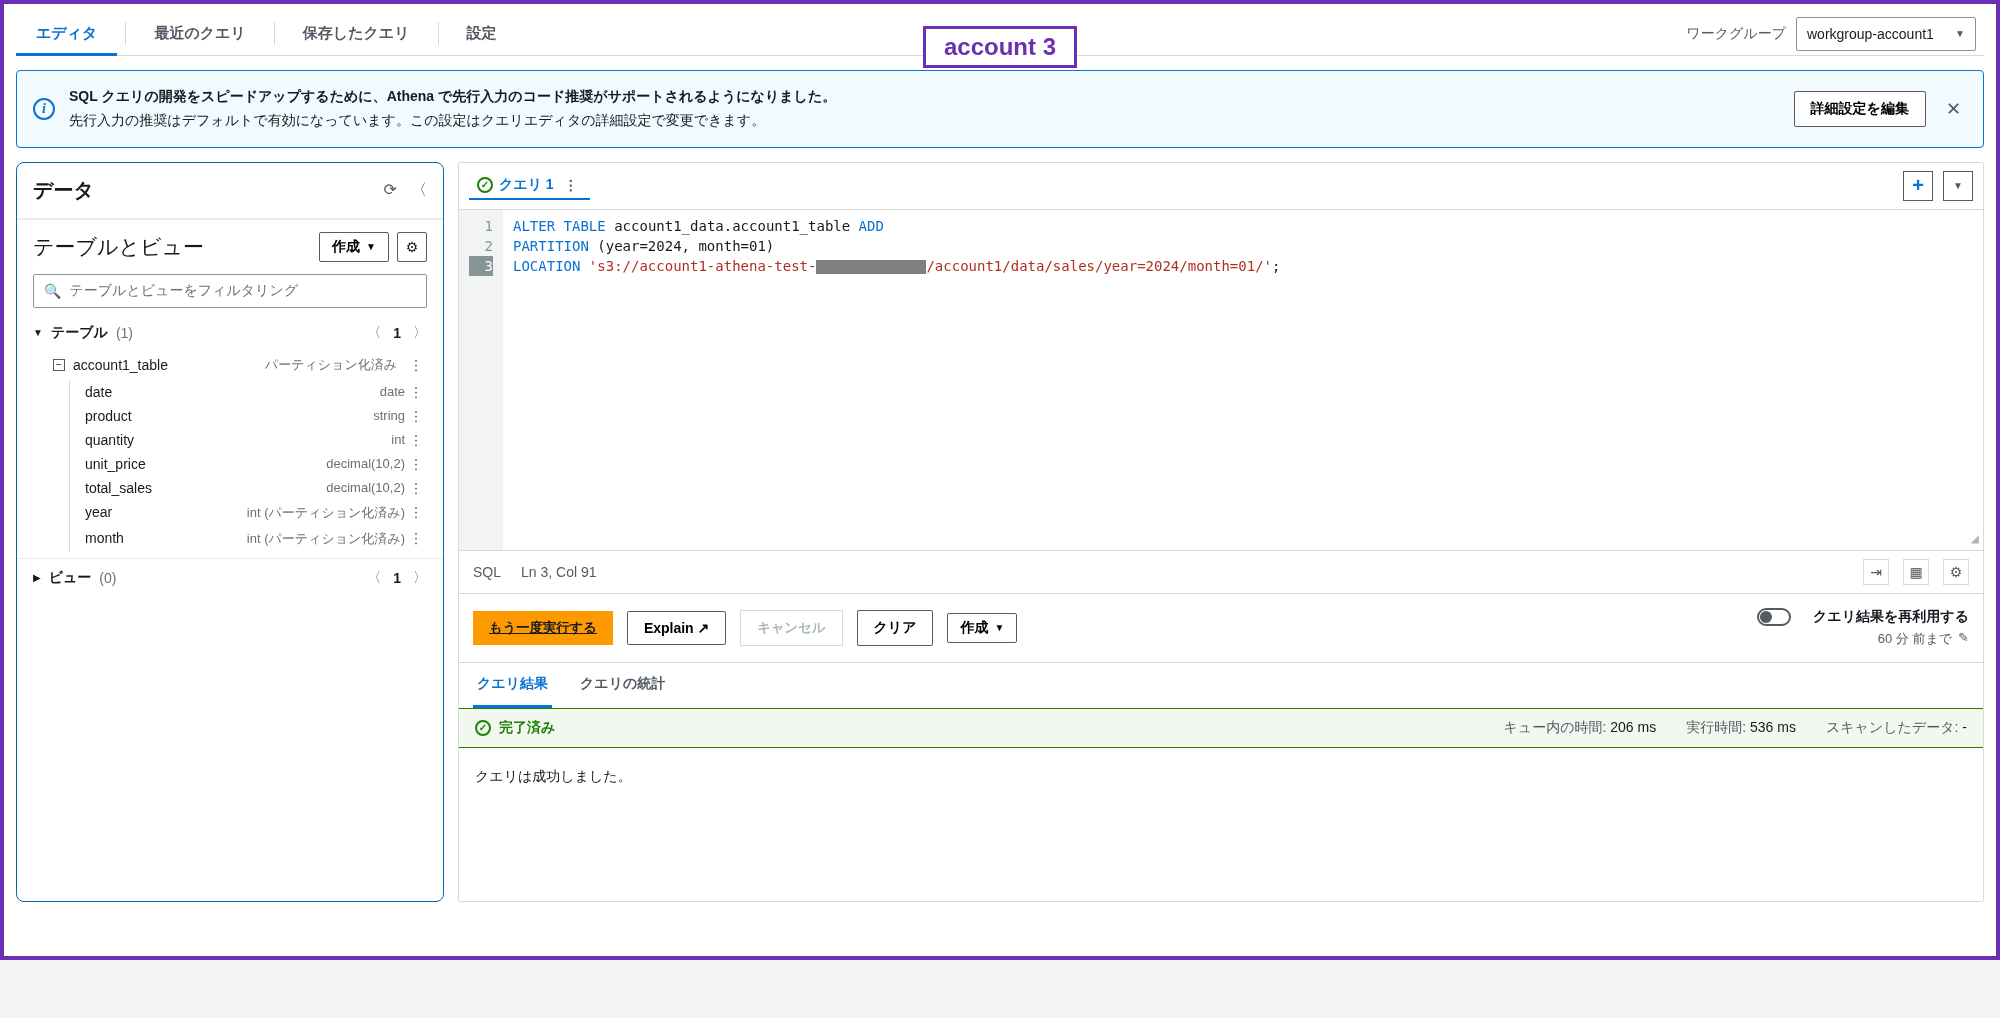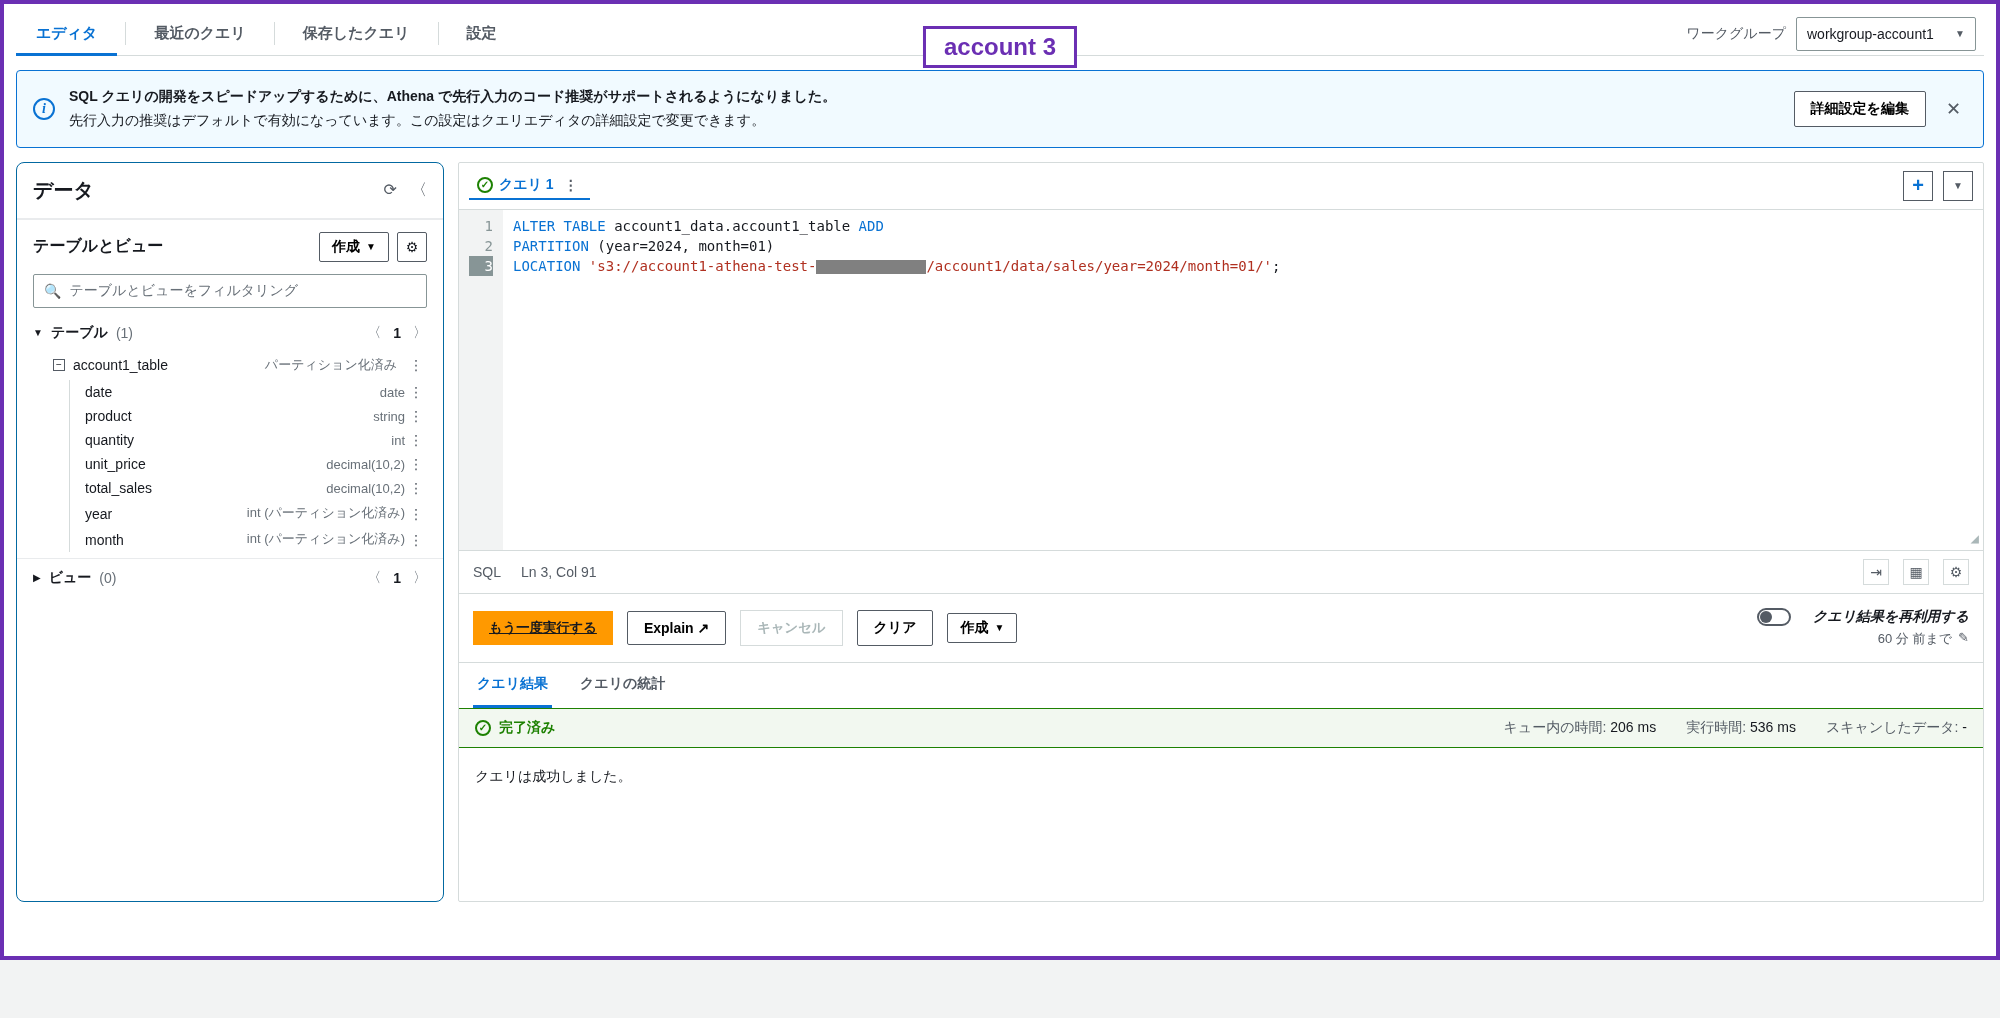--- a/index.html
+++ b/index.html
@@ -28,35 +28,35 @@
   .main { display: flex; gap: 0; height: 740px; }
   .sidebar { width: 428px; border: 1px solid #0369a1; border-radius: 8px; background: #fff; display: flex; flex-direction: column; overflow: hidden; }
   .side-header { display: flex; align-items: center; padding: 14px 16px; border-bottom: 1px solid #e9ebed; }
   .side-header h2 { font-size: 20px; font-weight: bold; }
   .header-actions { margin-left: auto; display: flex; gap: 14px; color: #545b64; }
   .icon-btn { cursor: pointer; font-size: 16px; }
   .side-body { padding: 12px 16px; }
   .field-label { font-size: 14px; color: #16191f; margin-bottom: 6px; display: block; }
   .select-full { width: 100%; }
   .section-row { display: flex; align-items: center; padding: 12px 16px; border-top: 1px solid #e9ebed; }
-  .section-row .title { font-size: 16px; font-weight: 700; }
+  .section-row .title { font-size: 21px; font-weight: 400; }
   .btn-small { border: 1px solid #545b64; border-radius: 2px; font-weight: bold; padding: 5px 12px; background: #fff; display: flex; align-items: center; gap: 6px; font-size: 14px; }
   .gear { width: 30px; height: 30px; border: 1px solid #545b64; border-radius: 2px; display: flex; align-items: center; justify-content: center; }
   .search-box { margin: 0 16px 8px; border: 1px solid #879596; border-radius: 2px; height: 34px; display: flex; align-items: center; padding: 0 10px; gap: 8px; color: #687078; }
   .tree-header { display: flex; align-items: center; padding: 8px 16px; gap: 8px; }
   .tree-header .tri { font-size: 10px; }
   .tree-header .name { font-weight: bold; }
   .count { color: #687078; }
   .pager { margin-left: auto; display: flex; gap: 12px; align-items: center; color: #687078; }
   .pager .num { color: #16191f; font-weight: bold; }
   .table-item { padding: 6px 16px 6px 36px; display: flex; align-items: center; gap: 8px; }
   .table-item .pill { margin-left: auto; color: #687078; font-size: 13px; }
   .kebab { color: #545b64; padding: 0 4px; cursor: pointer; }
   .boxicon { width: 12px; height: 12px; border: 1.5px solid #545b64; display: inline-flex; align-items: center; justify-content: center; font-size: 10px; line-height: 1; }
-  .col-item { padding: 4px 16px 4px 68px; display: flex; align-items: flex-end; position: relative; }
+  .col-item { padding: 4px 16px 4px 68px; display: flex; align-items: flex-start; position: relative; }
   .col-item::before { content: ""; position: absolute; left: 52px; top: 0; bottom: 0; width: 1px; background: #d5dbdb; }
   .col-item .ctype { margin-left: auto; color: #687078; font-size: 13px; }
   .sql-panel { flex: 1; margin-left: 14px; border: 1px solid #d5dbdb; border-radius: 2px; background: #fff; display: flex; flex-direction: column; }
   .query-tabs { display: flex; align-items: center; border-bottom: 1px solid #d5dbdb; padding: 8px 10px; }
   .query-tab { display: flex; align-items: center; gap: 6px; padding: 4px 8px; font-weight: bold; color: #0972d3; border-bottom: 2px solid #0972d3; }
   .check-c { width: 16px; height: 16px; border: 2px solid #1d8102; border-radius: 50%; display: flex; align-items: center; justify-content: center; color: #1d8102; font-size: 10px; }
   .tab-right { margin-left: auto; display: flex; gap: 10px; }
   .plus-btn, .chev-btn { width: 30px; height: 30px; border: 1px solid #545b64; display: flex; align-items: center; justify-content: center; font-weight: bold; color: #545b64; }
   .plus-btn { color: #0972d3; font-size: 20px; }
   .code-area { font-family: Consolas, Monaco, monospace; font-size: 14px; display: flex; position: relative; flex: 0 0 auto; min-height: 340px; }
@@ -68,21 +68,21 @@
   .kw { color: #0972d3; }
   .str { color: #b03020; }
   .resize-handle { position: absolute; bottom: 4px; right: 4px; color: #aab7b8; }
   .status-bar { border-top: 1px solid #d5dbdb; padding: 8px 14px; color: #545b64; display: flex; align-items: center; gap: 20px; }
   .status-right { margin-left: auto; display: flex; gap: 14px; }
   .sb-icon { width: 26px; height: 26px; border: 1px solid #d5dbdb; display: flex; align-items: center; justify-content: center; font-size: 14px; color: #545b64; }
   .action-bar { border-top: 1px solid #d5dbdb; padding: 14px; display: flex; align-items: center; gap: 14px; }
   .btn-orange { background: #ff9900; color: #16191f; border: none; font-weight: bold; padding: 8px 16px; text-decoration: underline; }
   .btn-disabled { color: #aab7b8; border: 1px solid #d5dbdb; background: #fff; padding: 8px 16px; font-weight: bold; }
   .reuse { margin-left: auto; text-align: right; }
-  .toggle-row { display: flex; align-items: center; gap: 22px; font-weight: bold; font-style: italic; }
+  .toggle-row { display: flex; align-items: center; gap: 22px; font-weight: bold; }
   .toggle { width: 34px; height: 18px; border: 2px solid #545b64; border-radius: 9px; position: relative; }
   .toggle::after { content: ""; width: 12px; height: 12px; background: #545b64; border-radius: 50%; position: absolute; left: 1px; top: 1px; }
   .reuse-sub { font-size: 13px; color: #545b64; margin-top: 4px; display: flex; justify-content: flex-end; gap: 6px; }
   .result-tabs { display: flex; border-top: 1px solid #d5dbdb; padding: 0 14px; gap: 24px; }
   .result-tab { padding: 12px 4px; font-weight: bold; color: #545b64; cursor: pointer; }
   .result-tab.active { color: #0972d3; border-bottom: 3px solid #0972d3; }
   .success-bar { border: 1px solid #1d8102; border-left: none; border-right: none; background: #f2f8f0; padding: 10px 16px; display: flex; align-items: center; gap: 30px; }
   .success-bar .lbl { color: #1d8102; font-weight: bold; display: flex; align-items: center; gap: 8px; }
   .metric { color: #545b64; }
   .metric b { color: #16191f; font-weight: normal; }

